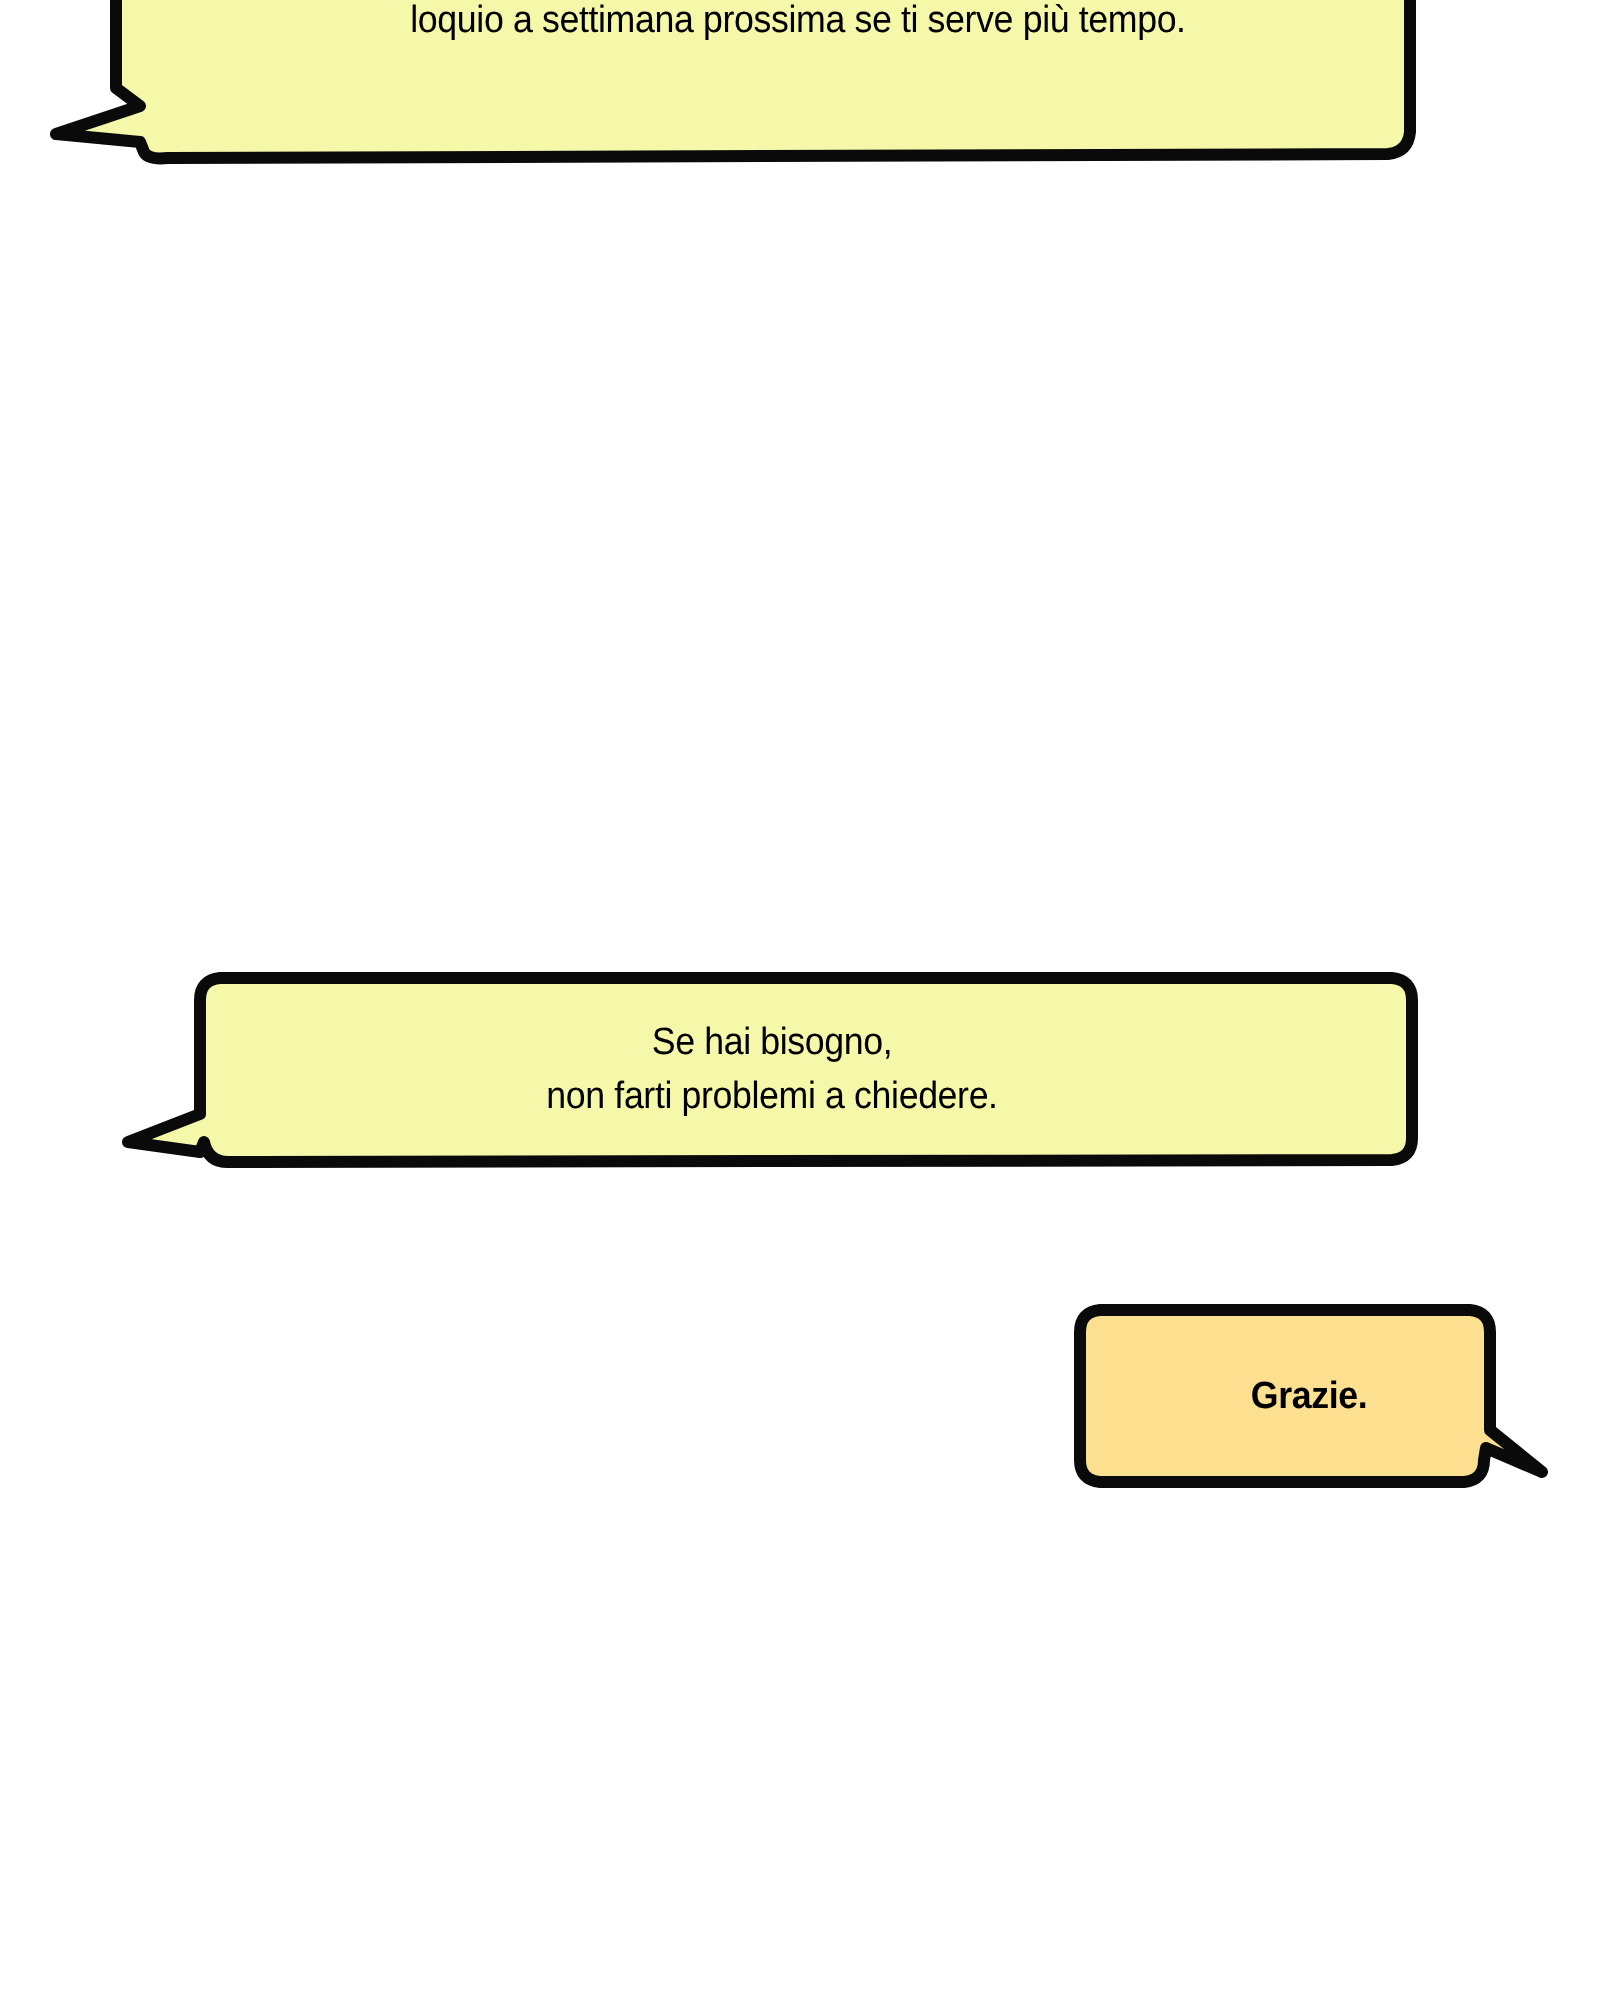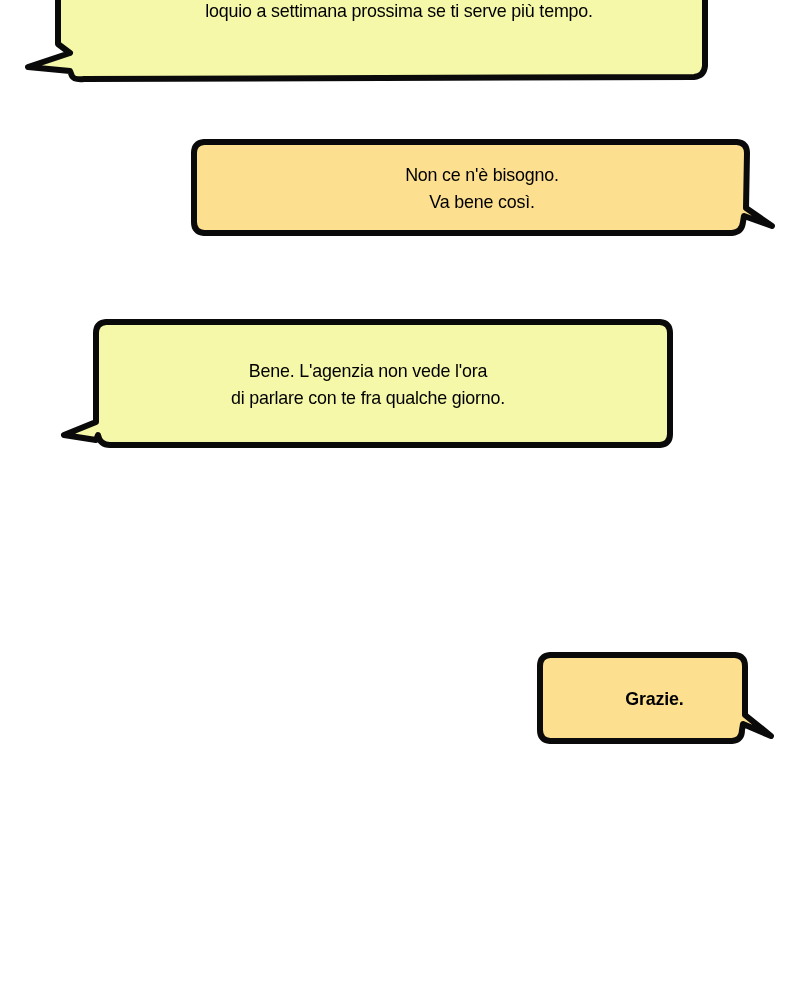--- a/index.html
+++ b/index.html
@@ -90,62 +90,42 @@
                L 42 3
                Q 32 4 32 14
                L 32 104
                Z" fill="#F5F8A8" stroke="#0a0a0a" stroke-width="6" stroke-linejoin="round" stroke-linecap="round"></path>
     </svg>
     <div class="bubble-text">
       <span class="bubble-line">loquio a settimana prossima se ti serve più tempo.</span>
     </div>
   </div>
 
-  <div class="bubble" id="bubble-1">
-    <svg class="bubble-svg" width="584" height="100" viewBox="0 0 584 100">
-      <path d="M 14 4
-               Q 4 5 4 15
-               L 4 84
-               Q 4 94 14 95
-               L 542 95
-               Q 552 94 553 84
-               L 554 78
-               L 582 88
-               L 556 70
-               L 557 15
-               Q 557 5 547 4
-               Z" fill="#FCDF8F" stroke="#0a0a0a" stroke-width="6" stroke-linejoin="round" stroke-linecap="round"></path>
-    </svg>
-    <div class="bubble-text">
-      <span class="bubble-line">Non ce n'è bisogno.</span>
-      <span class="bubble-line">Va bene così.</span>
-    </div>
-  </div>
 
-  <div class="bubble" id="bubble-2">
-    <svg class="bubble-svg" width="612" height="132" viewBox="0 0 612 132">
-      <path d="M 34 104
-               L 2 117
-               L 34 122
-               L 36 117
-               Q 38 127 48 127
-               L 598 127
-               Q 608 126 608 116
-               L 608 15
-               Q 608 5 598 4
-               L 44 4
-               Q 34 5 34 15
+
+  <div class="bubble" id="bubble-3">
+    <svg class="bubble-svg" width="648" height="100" viewBox="0 0 648 100">
+      <path d="M 38 72
+               L 2 86
+               L 38 91
+               L 40 86
+               Q 42 96 52 96
+               L 634 95
+               Q 644 94 644 84
+               L 644 15
+               Q 644 5 634 4
+               L 48 4
+               Q 38 5 38 15
                Z" fill="#F5F8A8" stroke="#0a0a0a" stroke-width="6" stroke-linejoin="round" stroke-linecap="round"></path>
     </svg>
     <div class="bubble-text">
-      <span class="bubble-line">Bene. L'agenzia non vede l'ora</span>
-      <span class="bubble-line">di parlare con te fra qualche giorno.</span>
+      <span class="bubble-line">Se hai bisogno,</span>
+      <span class="bubble-line">non farti problemi a chiedere.</span>
     </div>
   </div>
-
 
   <div class="bubble" id="bubble-4">
     <svg class="bubble-svg" width="239" height="94" viewBox="0 0 239 94">
       <path d="M 15 4
                Q 5 5 5 15
                L 5 79
                Q 5 89 15 90
                L 197 90
                Q 207 89 207 79
                L 208 73

